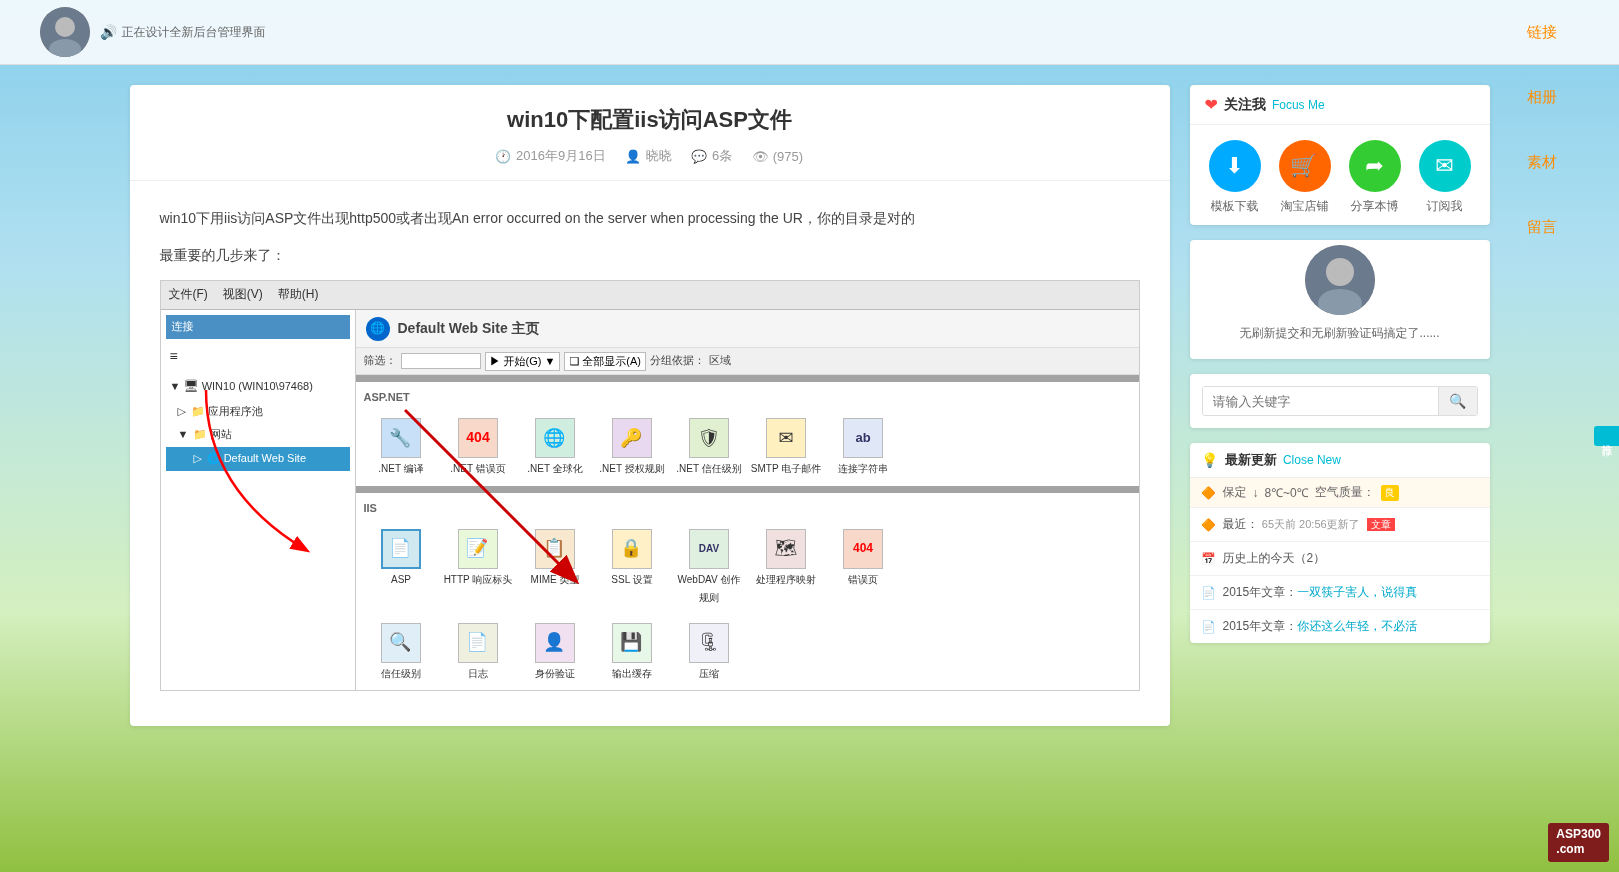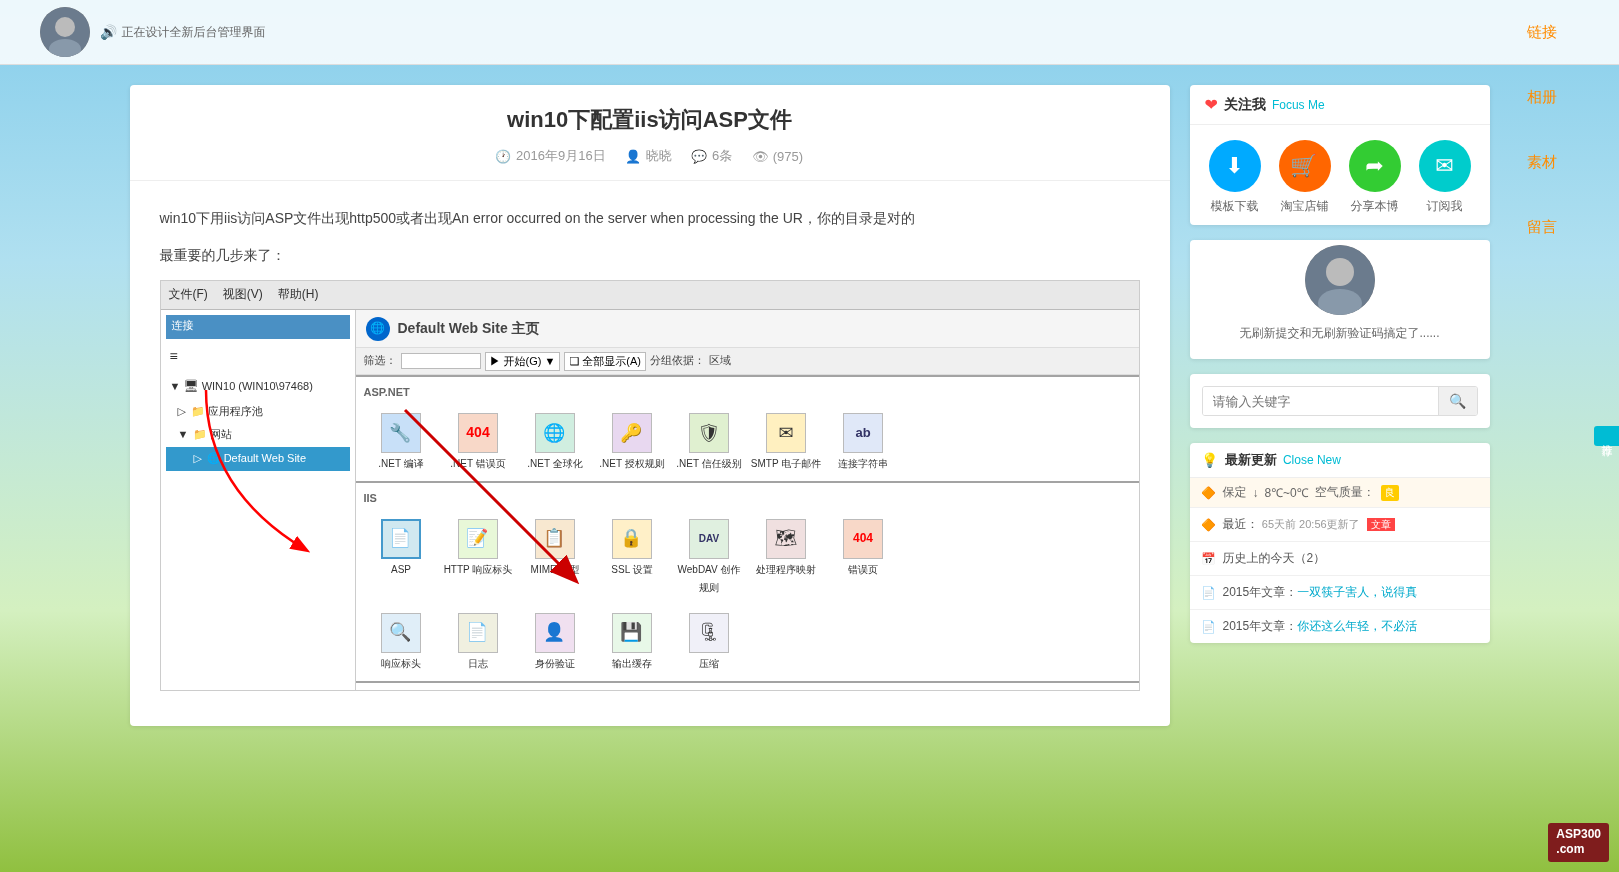--- a/index.html
+++ b/index.html
@@ -140,21 +140,20 @@
       font-size: 12px;
       position: relative;
       flex-shrink: 0;
     }
     .iis-left-title {
       background: #4a90c4;
       color: white;
       padding: 2px 6px;
       font-size: 11px;
       margin-bottom: 3px;
-      font-family: Liberation Mono, monospace;
     }
     .iis-tree-item {
       padding: 2px 4px;
       display: flex; align-items: center; gap: 3px;
       color: #333; font-size: 11px;
       cursor: pointer;
     }
     .iis-tree-item.selected { background: #3399cc; color: white; }
     .iis-tree-item .indent1 { margin-left: 8px; }
 
@@ -183,21 +182,21 @@
       padding: 3px 8px;
       display: flex; align-items: center; gap: 4px;
       font-size: 11px;
     }
     .iis-toolbar select, .iis-toolbar-btn {
       font-size: 11px; padding: 1px 4px; border: 1px solid #bbb; background: white;
     }
     .iis-section-label {
       font-size: 11px; color: #666;
       padding: 6px 8px 2px;
-      border-top: 2px solid #a3a3a3;
+      border-top: 7px solid #a3a3a3;
       font-weight: bold;
     }
     .iis-icons-grid {
       display: flex;
       flex-wrap: wrap;
       padding: 4px 8px;
       gap: 2px;
     }
     .iis-icon-item {
       width: 75px;
@@ -545,21 +544,21 @@
                 </div>
                 <div class="iis-icon-item">
                   <div class="iis-icon-box" style="background:#f8d8c8; font-size:12px; font-weight:bold; color:red;">404</div>
                   <span>错误页</span>
                 </div>
               </div>
 
               <div class="iis-icons-grid">
                 <div class="iis-icon-item">
                   <div class="iis-icon-box" style="background:#e0eef8;">🔍</div>
-                  <span>响应标头</span>
+                  <span>信任级别</span>
                 </div>
                 <div class="iis-icon-item">
                   <div class="iis-icon-box" style="background:#f0f0e0;">📄</div>
                   <span>日志</span>
                 </div>
                 <div class="iis-icon-item">
                   <div class="iis-icon-box" style="background:#f0e0f0;">👤</div>
                   <span>身份验证</span>
                 </div>
                 <div class="iis-icon-item">

